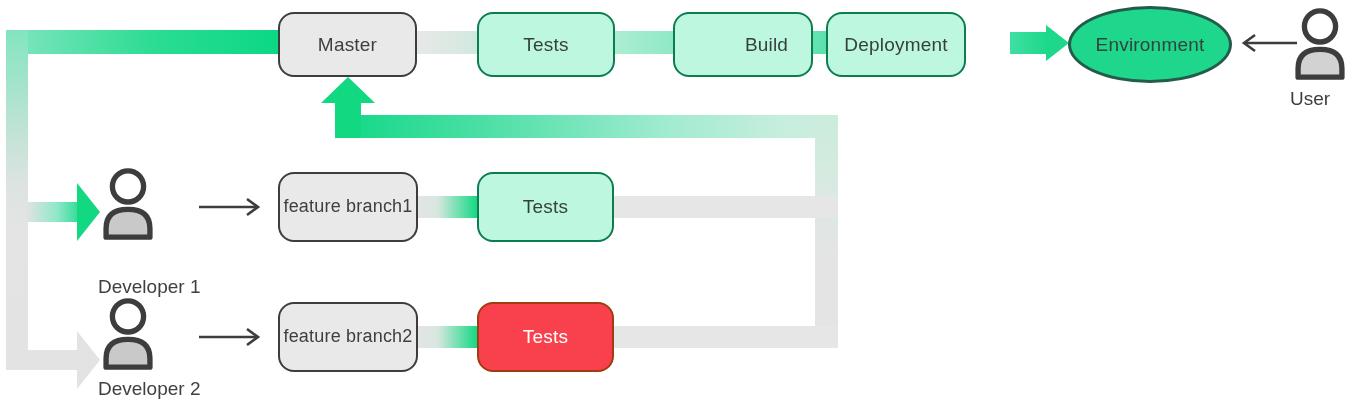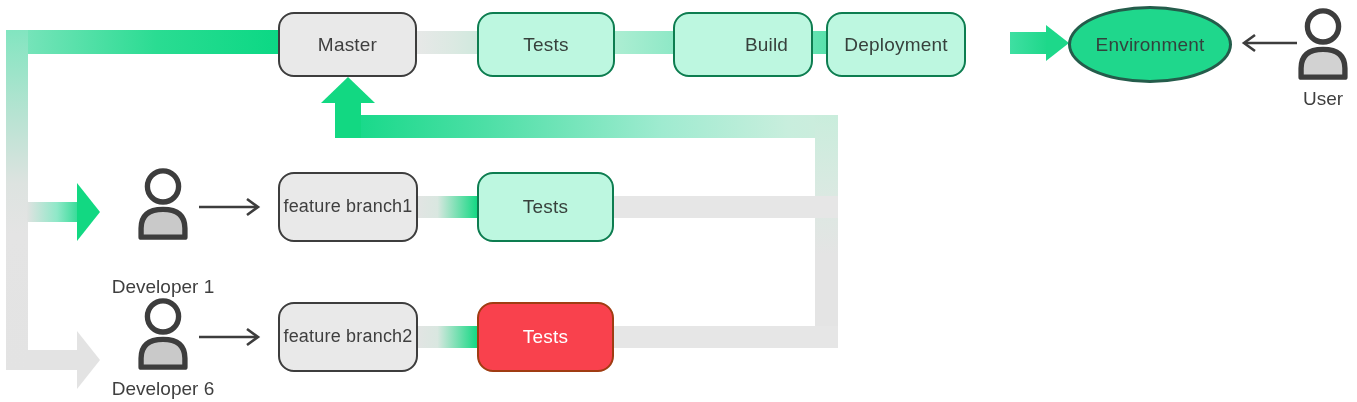--- a/index.html
+++ b/index.html
@@ -12,21 +12,21 @@
   .box{
     position:absolute;display:flex;align-items:center;justify-content:center;
     border-radius:16px;z-index:2;font-size:19px;font-weight:500;letter-spacing:.2px;
     text-align:center;color:var(--text,#3f3f3f);box-sizing:border-box;
   }
   .box.grey{background:var(--grey-fill,#e9e9e9);border:2px solid var(--dark-outline,#3d3d3d);}
   .box.green{background:var(--mint-fill,#bdf7e0);border:2px solid var(--green-border,#0d7d50);color:#37413c;}
   .box.red{background:var(--fail-fill,#f9414d);border:2px solid var(--fail-border,#a03c12);color:#ffffff;}
   .box.ellipse{border-radius:50%;background:var(--env-fill,#1fd78c);border:3px solid var(--env-border,#245c4b);color:#33423c;}
   .box.twoline{flex-direction:row;font-size:18px;line-height:1.2;}
-  .actor{position:absolute;display:flex;flex-direction:column;align-items:center;z-index:2;}
+  .actor{position:absolute;display:flex;flex-direction:column;z-index:2;}
   .actor .lbl{font-size:19px;font-weight:500;margin-top:2px;color:var(--text,#3f3f3f);white-space:nowrap;}
   .thin-arrow{position:absolute;z-index:2;}
 
   
   .g-top-left{background:linear-gradient(90deg,#82e5c0 0%,#2adc92 55%,#0bd884 100%);}
   .g-left-vert{background:linear-gradient(180deg,#82e5c0 0%,#b7e3d2 25%,#dde3e0 45%,#e4e4e4 60%,#e3e3e3 100%);}
   .g-master-tests{background:linear-gradient(90deg,#e8e8e8 0%,#dbe9e2 60%,#cfe9dd 100%);}
   .g-tests-build{background:linear-gradient(90deg,#aeeed3 0%,#8de8c6 100%);}
   .g-build-deploy{background:linear-gradient(90deg,#67e3b3 0%,#2edb94 100%);}
   .g-deploy-env{background:linear-gradient(90deg,#3fdfa2 0%,#1fd88b 100%);}
@@ -108,21 +108,21 @@
     <span class="lbl">Developer 1</span>
   </div>
 
   <div class="actor" style="left:98px;top:296px;width:130px;">
     <span>
       <svg width="60" height="76" viewBox="0 0 60 78">
         <circle cx="30" cy="21" r="16" fill="#ffffff" stroke="#3d3d3d" stroke-width="5.5"></circle>
         <path d="M7.5 73 L7.5 64 C7.5 50 16.5 44.5 30 44.5 C43.5 44.5 52.5 50 52.5 64 L52.5 73 Z" fill="#c9c9c9" stroke="#3d3d3d" stroke-width="5.5" stroke-linejoin="round"></path>
       </svg>
     </span>
-    <span class="lbl">Developer 6</span>
+    <span class="lbl">Developer 2</span>
   </div>
 
   <div class="actor" style="left:1290px;top:6px;width:66px;">
     <span>
       <svg width="60" height="76" viewBox="0 0 60 78">
         <circle cx="30" cy="21" r="16" fill="#ffffff" stroke="#3d3d3d" stroke-width="5.5"></circle>
         <path d="M7.5 73 L7.5 64 C7.5 50 16.5 44.5 30 44.5 C43.5 44.5 52.5 50 52.5 64 L52.5 73 Z" fill="#d2d2d2" stroke="#3d3d3d" stroke-width="5.5" stroke-linejoin="round"></path>
       </svg>
     </span>
     <span class="lbl">User</span>

